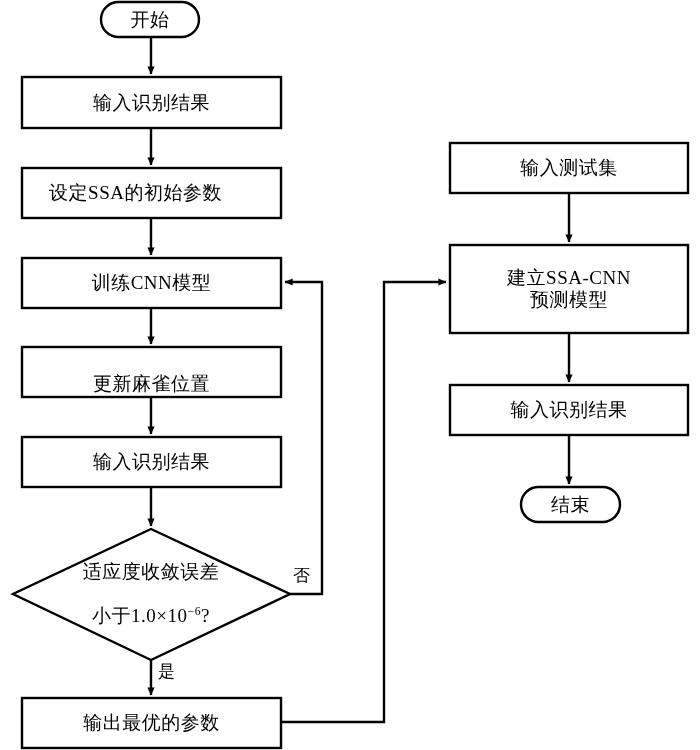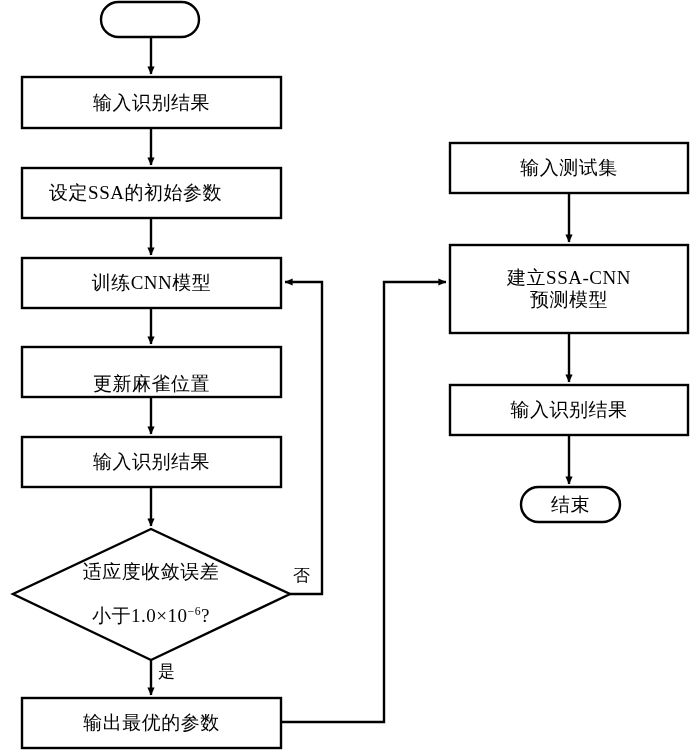--- a/index.html
+++ b/index.html
@@ -102,20 +102,21 @@
 
     <polyline points="281,722 384,722 384,282 446,282" fill="none" stroke="#000000" stroke-width="2.4" marker-end="url(#arrow)"></polyline>
 
     <line x1="569" y1="193" x2="569" y2="242" stroke="#000000" stroke-width="2.4" marker-end="url(#arrow)"></line>
 
     <line x1="569" y1="333" x2="569" y2="382" stroke="#000000" stroke-width="2.4" marker-end="url(#arrow)"></line>
 
     <line x1="569" y1="435" x2="569" y2="484" stroke="#000000" stroke-width="2.4" marker-end="url(#arrow)"></line>
   </svg>
 
+  <div class="node-label" style="left:101px; top:2px; width:98px; height:35px;">开始</div>
 
   <div class="node-label" style="left:22px; top:77px; width:259px; height:51px;">输入识别结果</div>
 
   <div class="node-label" style="left:6px; top:168px; width:259px; height:50px;">设定SSA的初始参数</div>
 
   <div class="node-label" style="left:22px; top:258px; width:259px; height:50px;">训练CNN模型</div>
 
   <div class="node-label" style="left:22px; top:359px; width:259px; height:50px;">更新麻雀位置</div>
 
   <div class="node-label" style="left:22px; top:437px; width:259px; height:50px;">输入识别结果</div>

